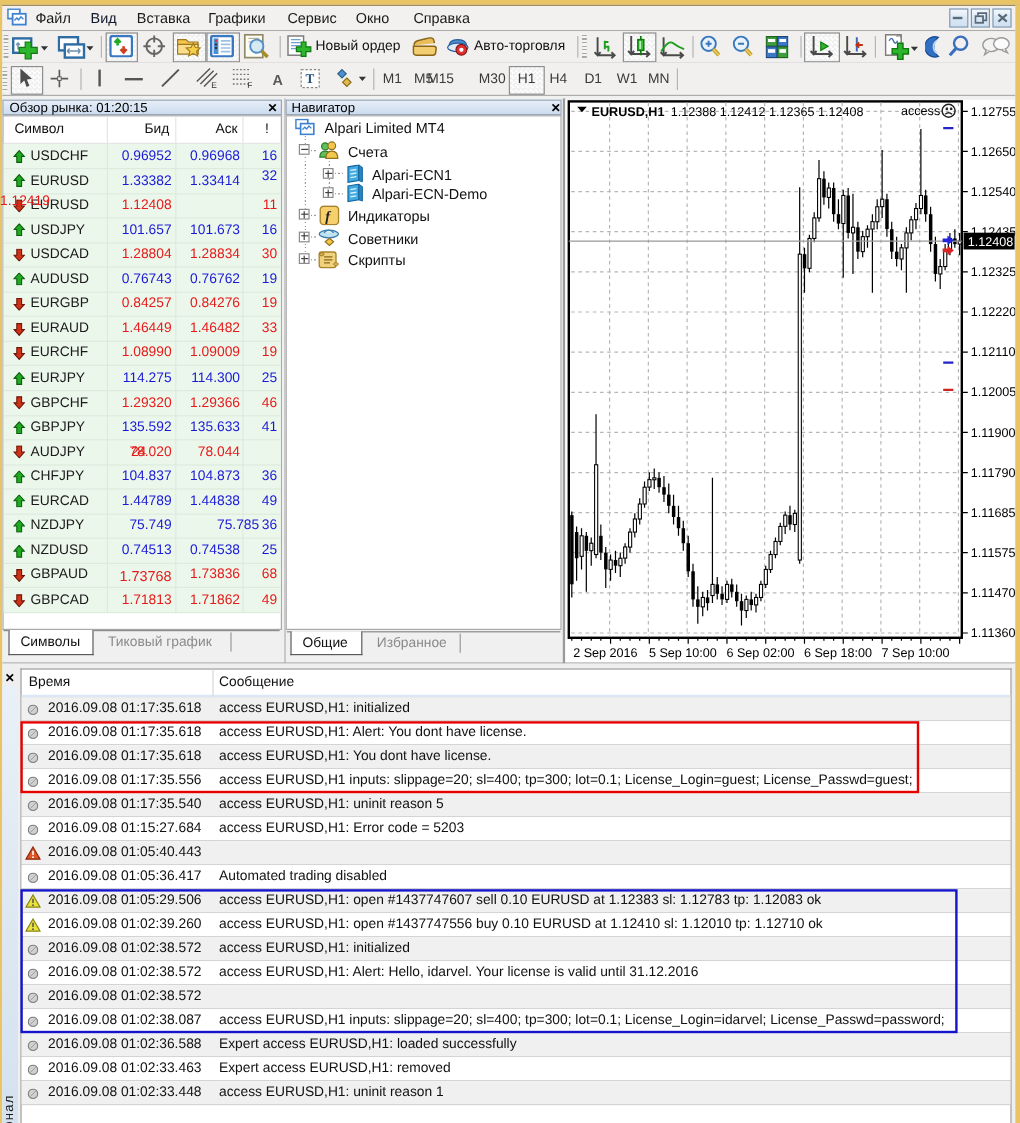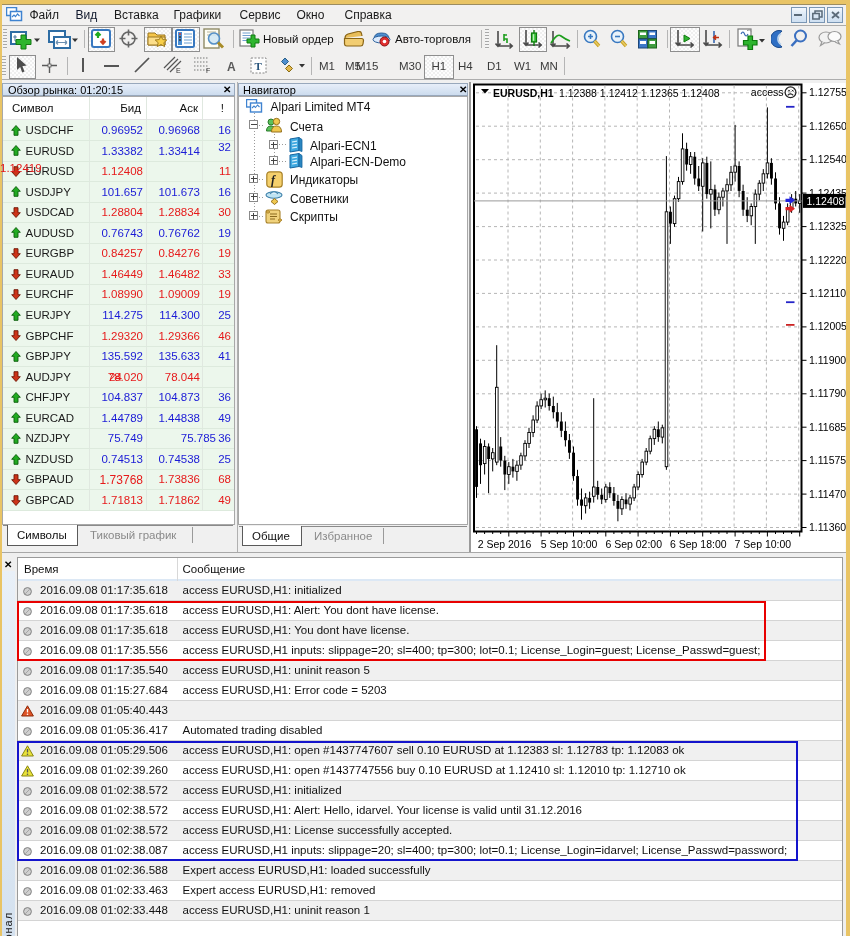--- a/index.html
+++ b/index.html
@@ -867,21 +867,20 @@
     </svg>
     <div class="abs" style="left:40px;top:804.2px;font-size:11.5px;color:#111">2016.09.08 01:02:38.572</div>
     <div class="abs" style="left:182.5px;top:804.2px;font-size:11.5px;color:#111;white-space:nowrap">access EURUSD,H1: Alert: Hello, idarvel. Your license is valid until 31.12.2016</div>
     <div class="abs" style="left:17.5px;top:821.0px;width:824.5px;height:19.0px;background:#f0f0f0"></div>
     <div class="abs" style="left:17.5px;top:840.0px;width:824.5px;height:1px;background:#d4d4d4"></div>
     <svg class="abs" style="left:22.5px;top:826.5px" width="9" height="9" viewBox="0 0 9 9">
 <circle cx="4.5" cy="4.5" r="3.9" fill="#d0d0d0" stroke="#7f7f7f" stroke-width="1"></circle>
 <path d="M2.2 6.8 L6.8 2.2" stroke="#9a9a9a" stroke-width="0.8"></path>
     </svg>
     <div class="abs" style="left:40px;top:824.2px;font-size:11.5px;color:#111">2016.09.08 01:02:38.572</div>
-    <div class="abs" style="left:182.5px;top:824.2px;font-size:11.5px;color:#111;white-space:nowrap">access EURUSD,H1: License successfully accepted.</div>
     <div class="abs" style="left:17.5px;top:841.0px;width:824.5px;height:19.0px;background:#ffffff"></div>
     <div class="abs" style="left:17.5px;top:860.0px;width:824.5px;height:1px;background:#d4d4d4"></div>
     <svg class="abs" style="left:22.5px;top:846.5px" width="9" height="9" viewBox="0 0 9 9">
 <circle cx="4.5" cy="4.5" r="3.9" fill="#d0d0d0" stroke="#7f7f7f" stroke-width="1"></circle>
 <path d="M2.2 6.8 L6.8 2.2" stroke="#9a9a9a" stroke-width="0.8"></path>
     </svg>
     <div class="abs" style="left:40px;top:844.2px;font-size:11.5px;color:#111">2016.09.08 01:02:38.087</div>
     <div class="abs" style="left:182.5px;top:844.2px;font-size:11.5px;color:#111;white-space:nowrap">access EURUSD,H1 inputs: slippage=20; sl=400; tp=300; lot=0.1; License_Login=idarvel; License_Passwd=password;</div>
     <div class="abs" style="left:17.5px;top:861.0px;width:824.5px;height:19.0px;background:#f0f0f0"></div>
     <div class="abs" style="left:17.5px;top:880.0px;width:824.5px;height:1px;background:#d4d4d4"></div>

